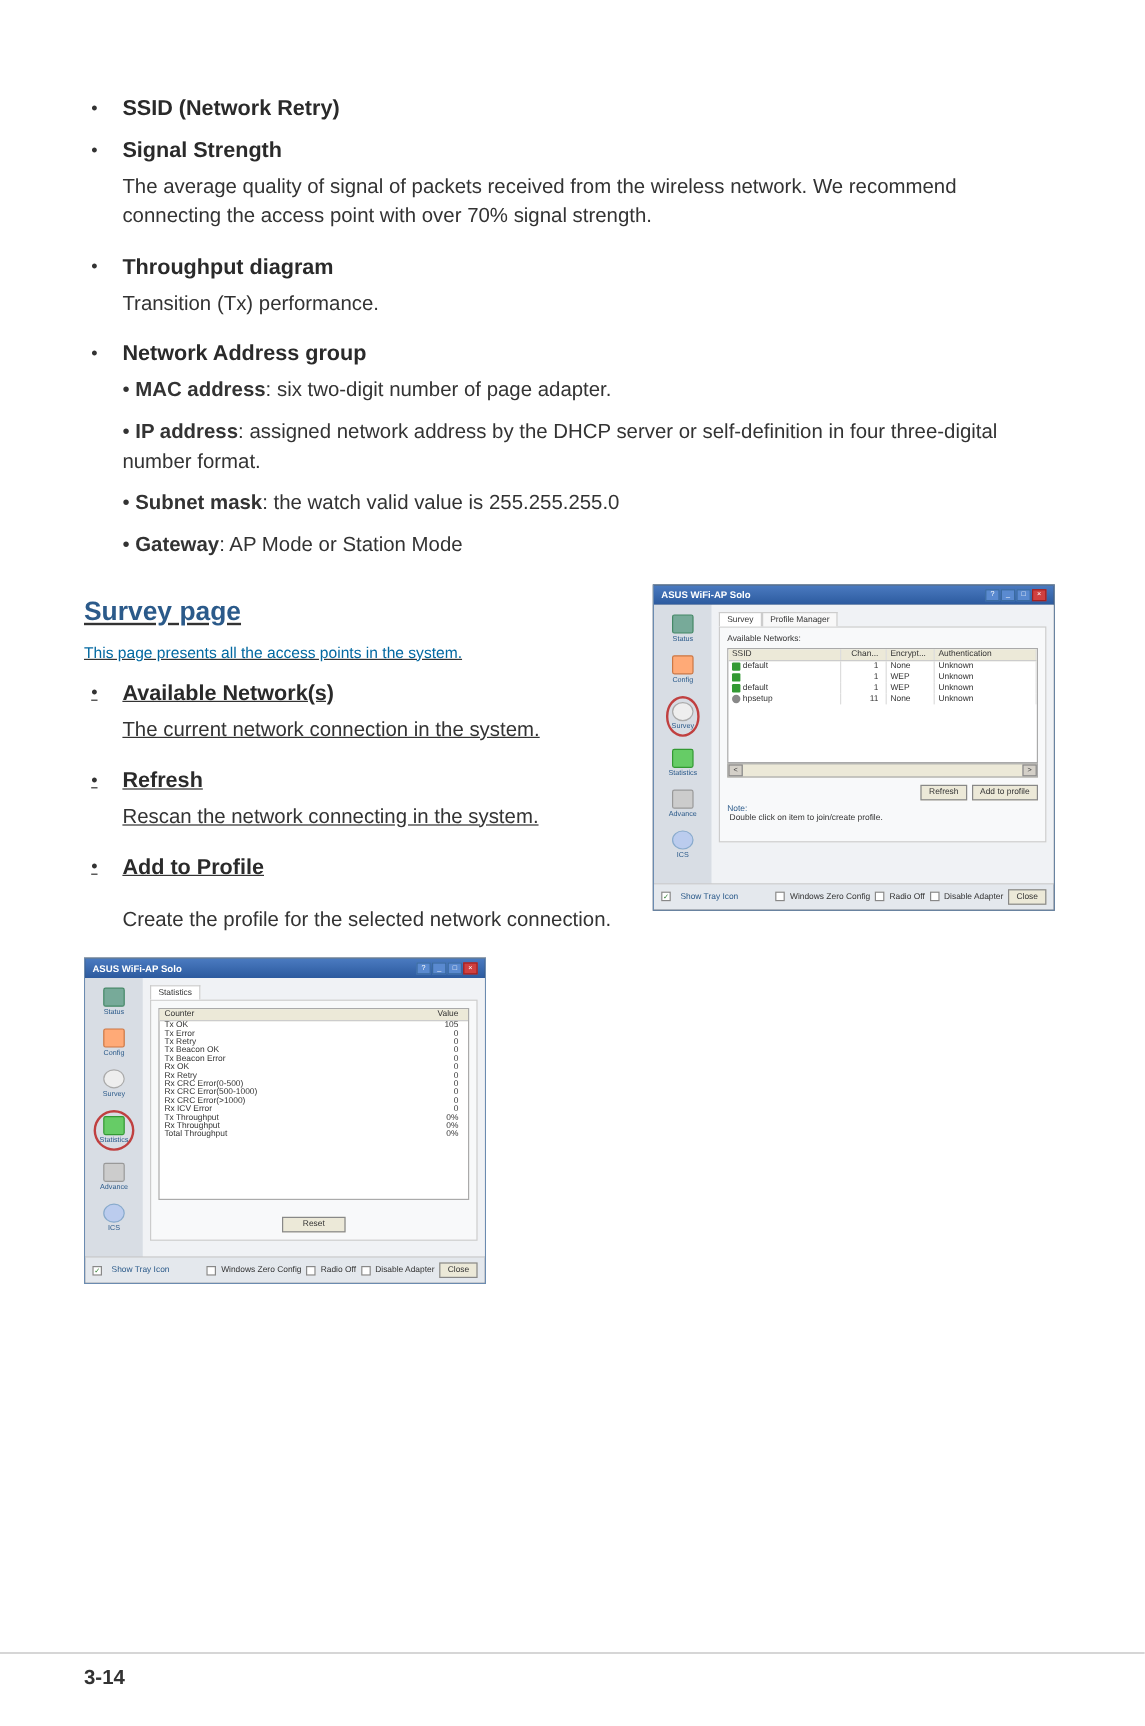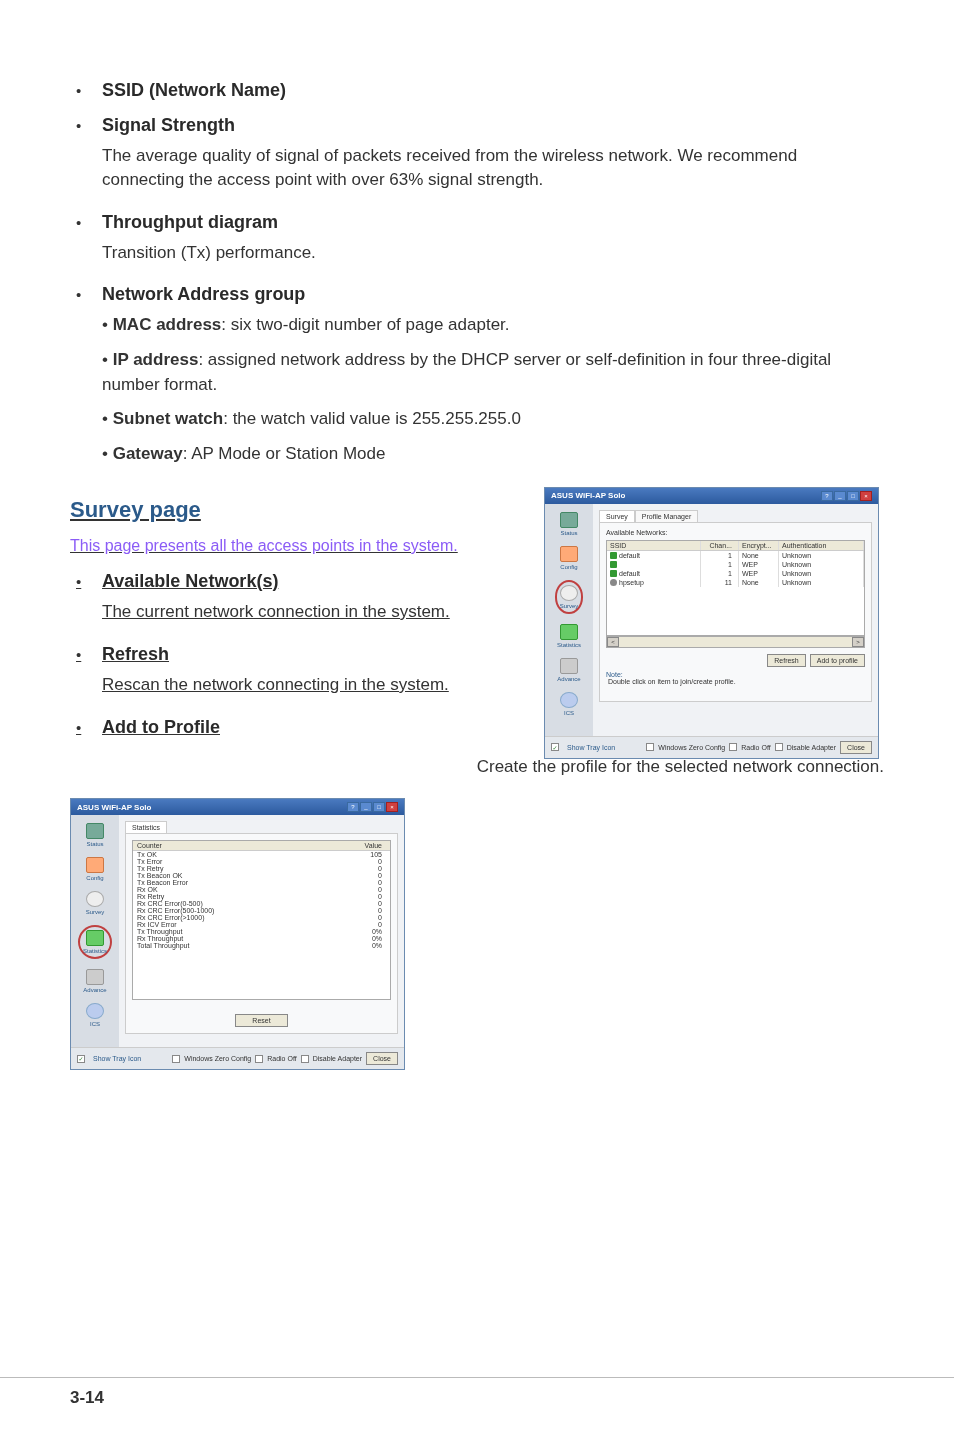--- a/index.html
+++ b/index.html
@@ -49,22 +49,22 @@
     }
     .sub-bullet b { font-weight: bold; }
     .section-title {
       font-size: 22px;
       font-weight: bold;
       color: #2b5a8a;
       margin-top: 14px;
       margin-bottom: 12px;
     }
     .section-desc {
-      font-size: 16px;
-      color: #8b5cf6;
+      font-size: 13px;
+      color: #0369a1;
       line-height: 1.4;
       margin-bottom: 14px;
     }
     .two-col {
       display: flex;
       gap: 16px;
     }
     .col-left { flex: 1; text-decoration: underline; }
     .col-right { width: 340px; }
     .screenshot {
@@ -161,47 +161,47 @@
     }
   </style>
 </head>
 <body>
 
 <div class="content">
 
   <div class="bullet-item">
     <div class="bullet-dot">•</div>
     <div class="bullet-content">
-      <div class="bullet-title">SSID (Network Name)</div>
+      <div class="bullet-title">SSID (Network Retry)</div>
     </div>
   </div>
 
   <div class="bullet-item">
     <div class="bullet-dot">•</div>
     <div class="bullet-content">
       <div class="bullet-title">Signal Strength</div>
-      <div class="bullet-desc">The average quality of signal of packets received from the wireless network. We recommend connecting the access point with over 63% signal strength.</div>
+      <div class="bullet-desc">The average quality of signal of packets received from the wireless network. We recommend connecting the access point with over 70% signal strength.</div>
     </div>
   </div>
 
   <div class="bullet-item">
     <div class="bullet-dot">•</div>
     <div class="bullet-content">
       <div class="bullet-title">Throughput diagram</div>
       <div class="bullet-desc">Transition (Tx) performance.</div>
     </div>
   </div>
 
   <div class="bullet-item">
     <div class="bullet-dot">•</div>
     <div class="bullet-content">
       <div class="bullet-title">Network Address group</div>
       <div class="sub-bullet">• <b>MAC address</b><span>: six two-digit number of page adapter.</span></div>
       <div class="sub-bullet">• <b>IP address</b><span>: assigned network address by the DHCP server or self-definition in four three-digital number format.</span></div>
-      <div class="sub-bullet">• <b>Subnet watch</b><span>: the watch valid value is 255.255.255.0</span></div>
+      <div class="sub-bullet">• <b>Subnet mask</b><span>: the watch valid value is 255.255.255.0</span></div>
       <div class="sub-bullet">• <b>Gateway</b><span>: AP Mode or Station Mode</span></div>
     </div>
   </div>
 
   <div class="two-col">
     <div class="col-left">
       <div class="section-title">Survey page</div>
       <div class="section-desc">This page presents all the access points in the system.</div>
 
       <div class="bullet-item">
@@ -348,21 +348,21 @@
             <span>Radio Off</span>
             <span class="checkbox-sm"></span>
             <span>Disable Adapter</span>
             <div class="btn-sm">Close</div>
           </div>
         </div>
       </div>
     </div>
   </div>
 
-  <div class="bullet-desc" style="padding-left:32px; margin-top:-4px;text-align:right;">Create the profile for the selected network connection.</div>
+  <div class="bullet-desc" style="padding-left:32px; margin-top:-4px;">Create the profile for the selected network connection.</div>
 
   <div class="two-col" style="margin-top:20px;">
     <div class="col-right">
 
       <div class="screenshot">
         <div class="titlebar">
           <span class="titlebar-text">ASUS WiFi-AP Solo</span>
           <div class="win-btns">
             <div class="win-btn">?</div>
             <div class="win-btn">_</div>

